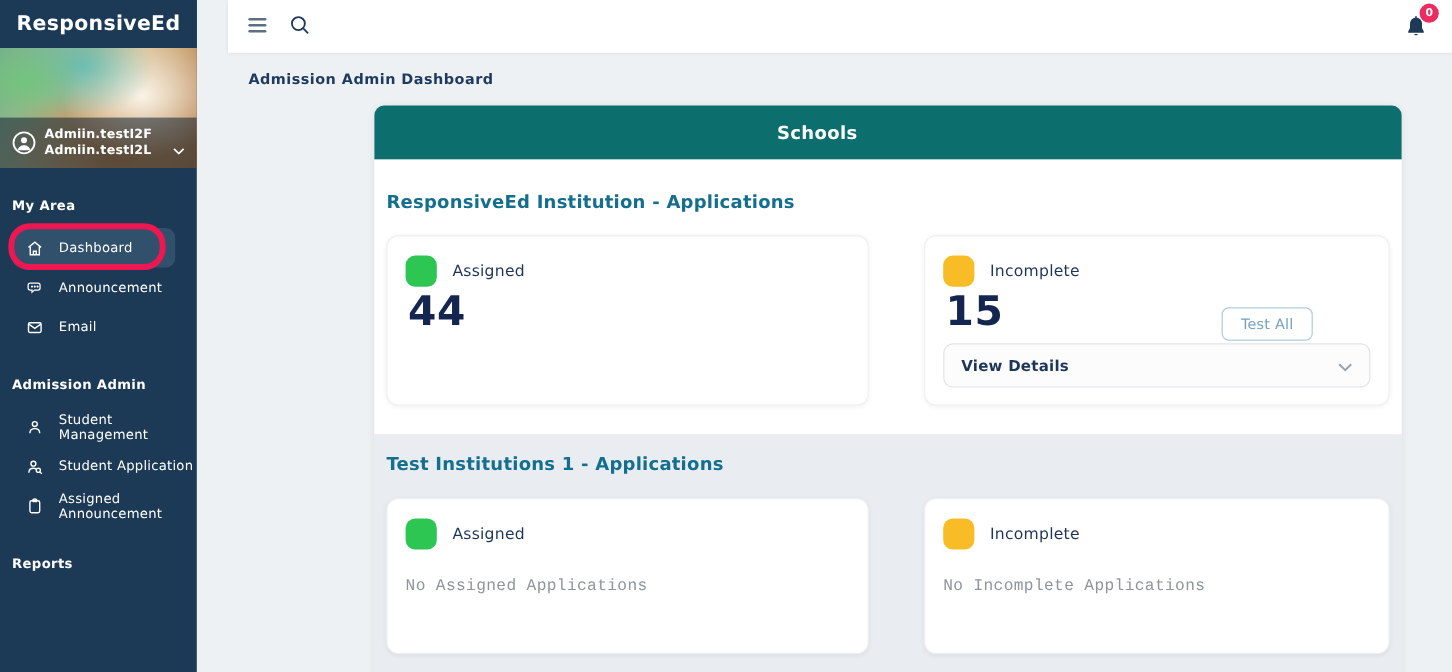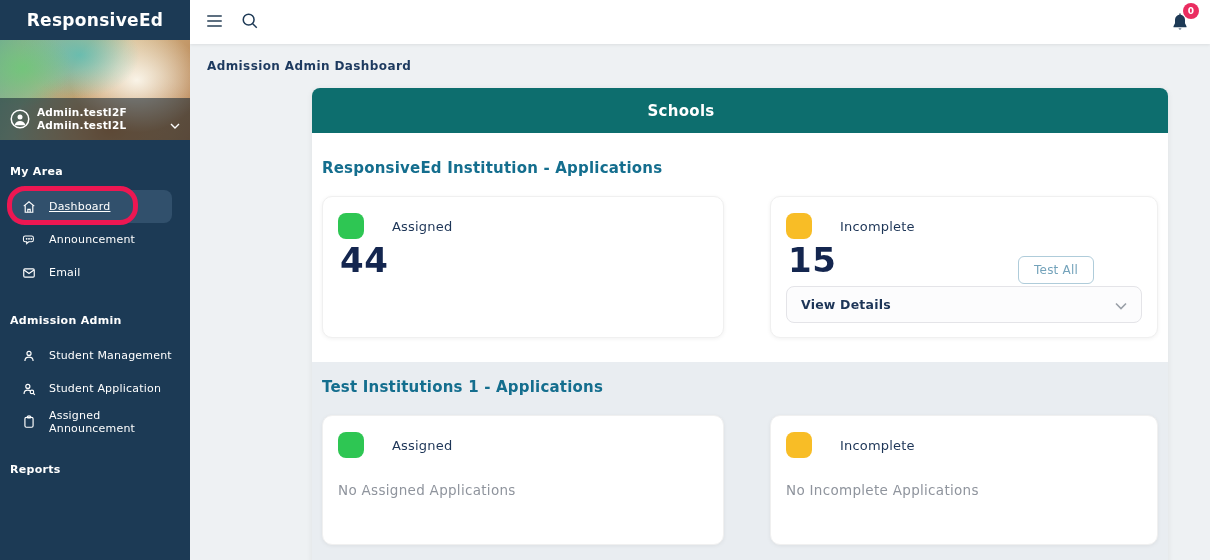--- a/index.html
+++ b/index.html
@@ -1,21 +1,21 @@
 <!DOCTYPE html>
 <html><head>
 <meta charset="utf-8">
 <style>
   * { margin:0; padding:0; box-sizing:border-box; }
   html,body { width:1210px; height:560px; overflow:hidden; background:#eef1f3;
               font-family:"DejaVu Sans","Liberation Sans",sans-serif; }
   .app { position:relative; width:1210px; height:560px; overflow:hidden; }
 
   
-  .sidebar { position:absolute; left:0; top:0; width:190px; height:560px;
+  .sidebar { position:absolute; left:0; top:0; width:164px; height:560px;
              background:#1c3a55; z-index:10; }
   .logo { height:40px; display:flex; align-items:center; justify-content:center;
           color:#fff; font-size:17px; font-weight:bold; letter-spacing:.3px;
           background:#1c3a55; }
   .profile { position:relative; height:100px; overflow:hidden;
     background:
       radial-gradient(ellipse 70px 55px at 12% 28%, rgba(110,200,120,.85), transparent 70%),
       radial-gradient(ellipse 85px 60px at 42% 15%, rgba(80,190,185,.75), transparent 70%),
       radial-gradient(ellipse 95px 75px at 72% 40%, rgba(252,248,238,.95), transparent 70%),
       radial-gradient(ellipse 130px 85px at 58% 90%, rgba(185,115,55,.9), transparent 75%),
@@ -27,21 +27,21 @@
            line-height:13px; letter-spacing:.2px; flex:1; }
   .profile-chev { width:10px; height:10px; }
 
   nav { display:block; }
   .nav-label { padding:25px 10px 12px; color:#fff; font-size:11px; font-weight:bold;
                letter-spacing:.3px; }
   .nav-item { height:33px; display:flex; align-items:center; gap:13px;
               padding-left:22px; color:#fff; font-size:11px; letter-spacing:.2px;
               cursor:pointer; }
   .nav-item.active { background:#31506c; border-radius:8px; margin:0 18px 0 10px;
-                     padding-left:12px;text-decoration:underline; }
+                     padding-left:12px; }
   .nicon { width:14px; height:14px; flex:0 0 14px; display:flex; }
   .nicon svg { width:14px; height:14px; }
 
   
   .annotation { position:absolute; left:7px; top:186px; width:131px; height:39px;
       border:5px solid #ed1752; border-radius:18px; z-index:30; pointer-events:none; }
 
   
   .topbar { position:absolute; left:190px; top:0; width:1020px; height:44px;
             background:#fff; box-shadow:0 1px 3px rgba(0,0,0,.08); z-index:5; }
@@ -71,39 +71,39 @@
   .sec2 { background:#e9edf1; padding:16px 10px 0; height:300px; }
   .sec-title { color:#146e8e; font-size:15px; font-weight:bold; letter-spacing:.2px;
                height:22px; }
   .cards { display:flex; gap:46px; margin-top:15px; }
   .card { background:#fff; border:1px solid #f0f0f0; border-radius:10px;
           box-shadow:0 1px 4px rgba(0,0,0,.06); padding:16px 15px 14px; position:relative; }
   .card-a { width:402px; height:142px; display:flex; flex-direction:column; }
   .card-b { width:388px; height:142px; }
   .card-c { width:402px; height:130px; }
   .card-d { width:388px; height:130px; }
-  .label-row { display:flex; align-items:center; gap:28px; }
+  .label-row { display:flex; align-items:center; gap:13px; }
   .swatch { width:26px; height:26px; border-radius:8px; flex:0 0 26px; }
   .swatch.green { background:#2ec653; }
   .swatch.yellow { background:#f8bd26; }
   .card-label { color:#1d3557; font-size:13px; font-weight:500; letter-spacing:.2px; }
   .num { color:#14264f; font-size:34px; font-weight:bold; line-height:38px;
          margin:2px 0 0 2px; letter-spacing:.5px; }
   .ghost-btn { background:#fff; border:1px solid #afccda; border-radius:6px;
                color:#74a3bb; font-size:12px; letter-spacing:.2px; padding:6px 15px;
                cursor:pointer; font-family:inherit; }
   .center-btn { margin:auto auto 2px; display:block; }
   .right-btn { position:absolute; top:59px; right:63px; }
   .details { position:absolute; left:15px; right:15px; bottom:14px; height:37px;
              background:#fcfcfd; border:1px solid #e4e4e8; border-radius:8px;
              display:flex; align-items:center; justify-content:space-between;
              padding:0 14px; cursor:pointer; }
   .details-label { color:#1d3557; font-size:12.5px; font-weight:bold; letter-spacing:.2px; }
   .empty-text { color:#8f949d; font-size:13.5px; font-weight:500; letter-spacing:.3px;
-                margin-top:24px; }
+                margin-top:24px;font-family:Liberation Mono, monospace; }
 </style>
 </head>
 <body>
 
 <div class="app">
 
   <aside class="sidebar">
     <div class="logo">ResponsiveEd</div>
 
     <div class="profile">

